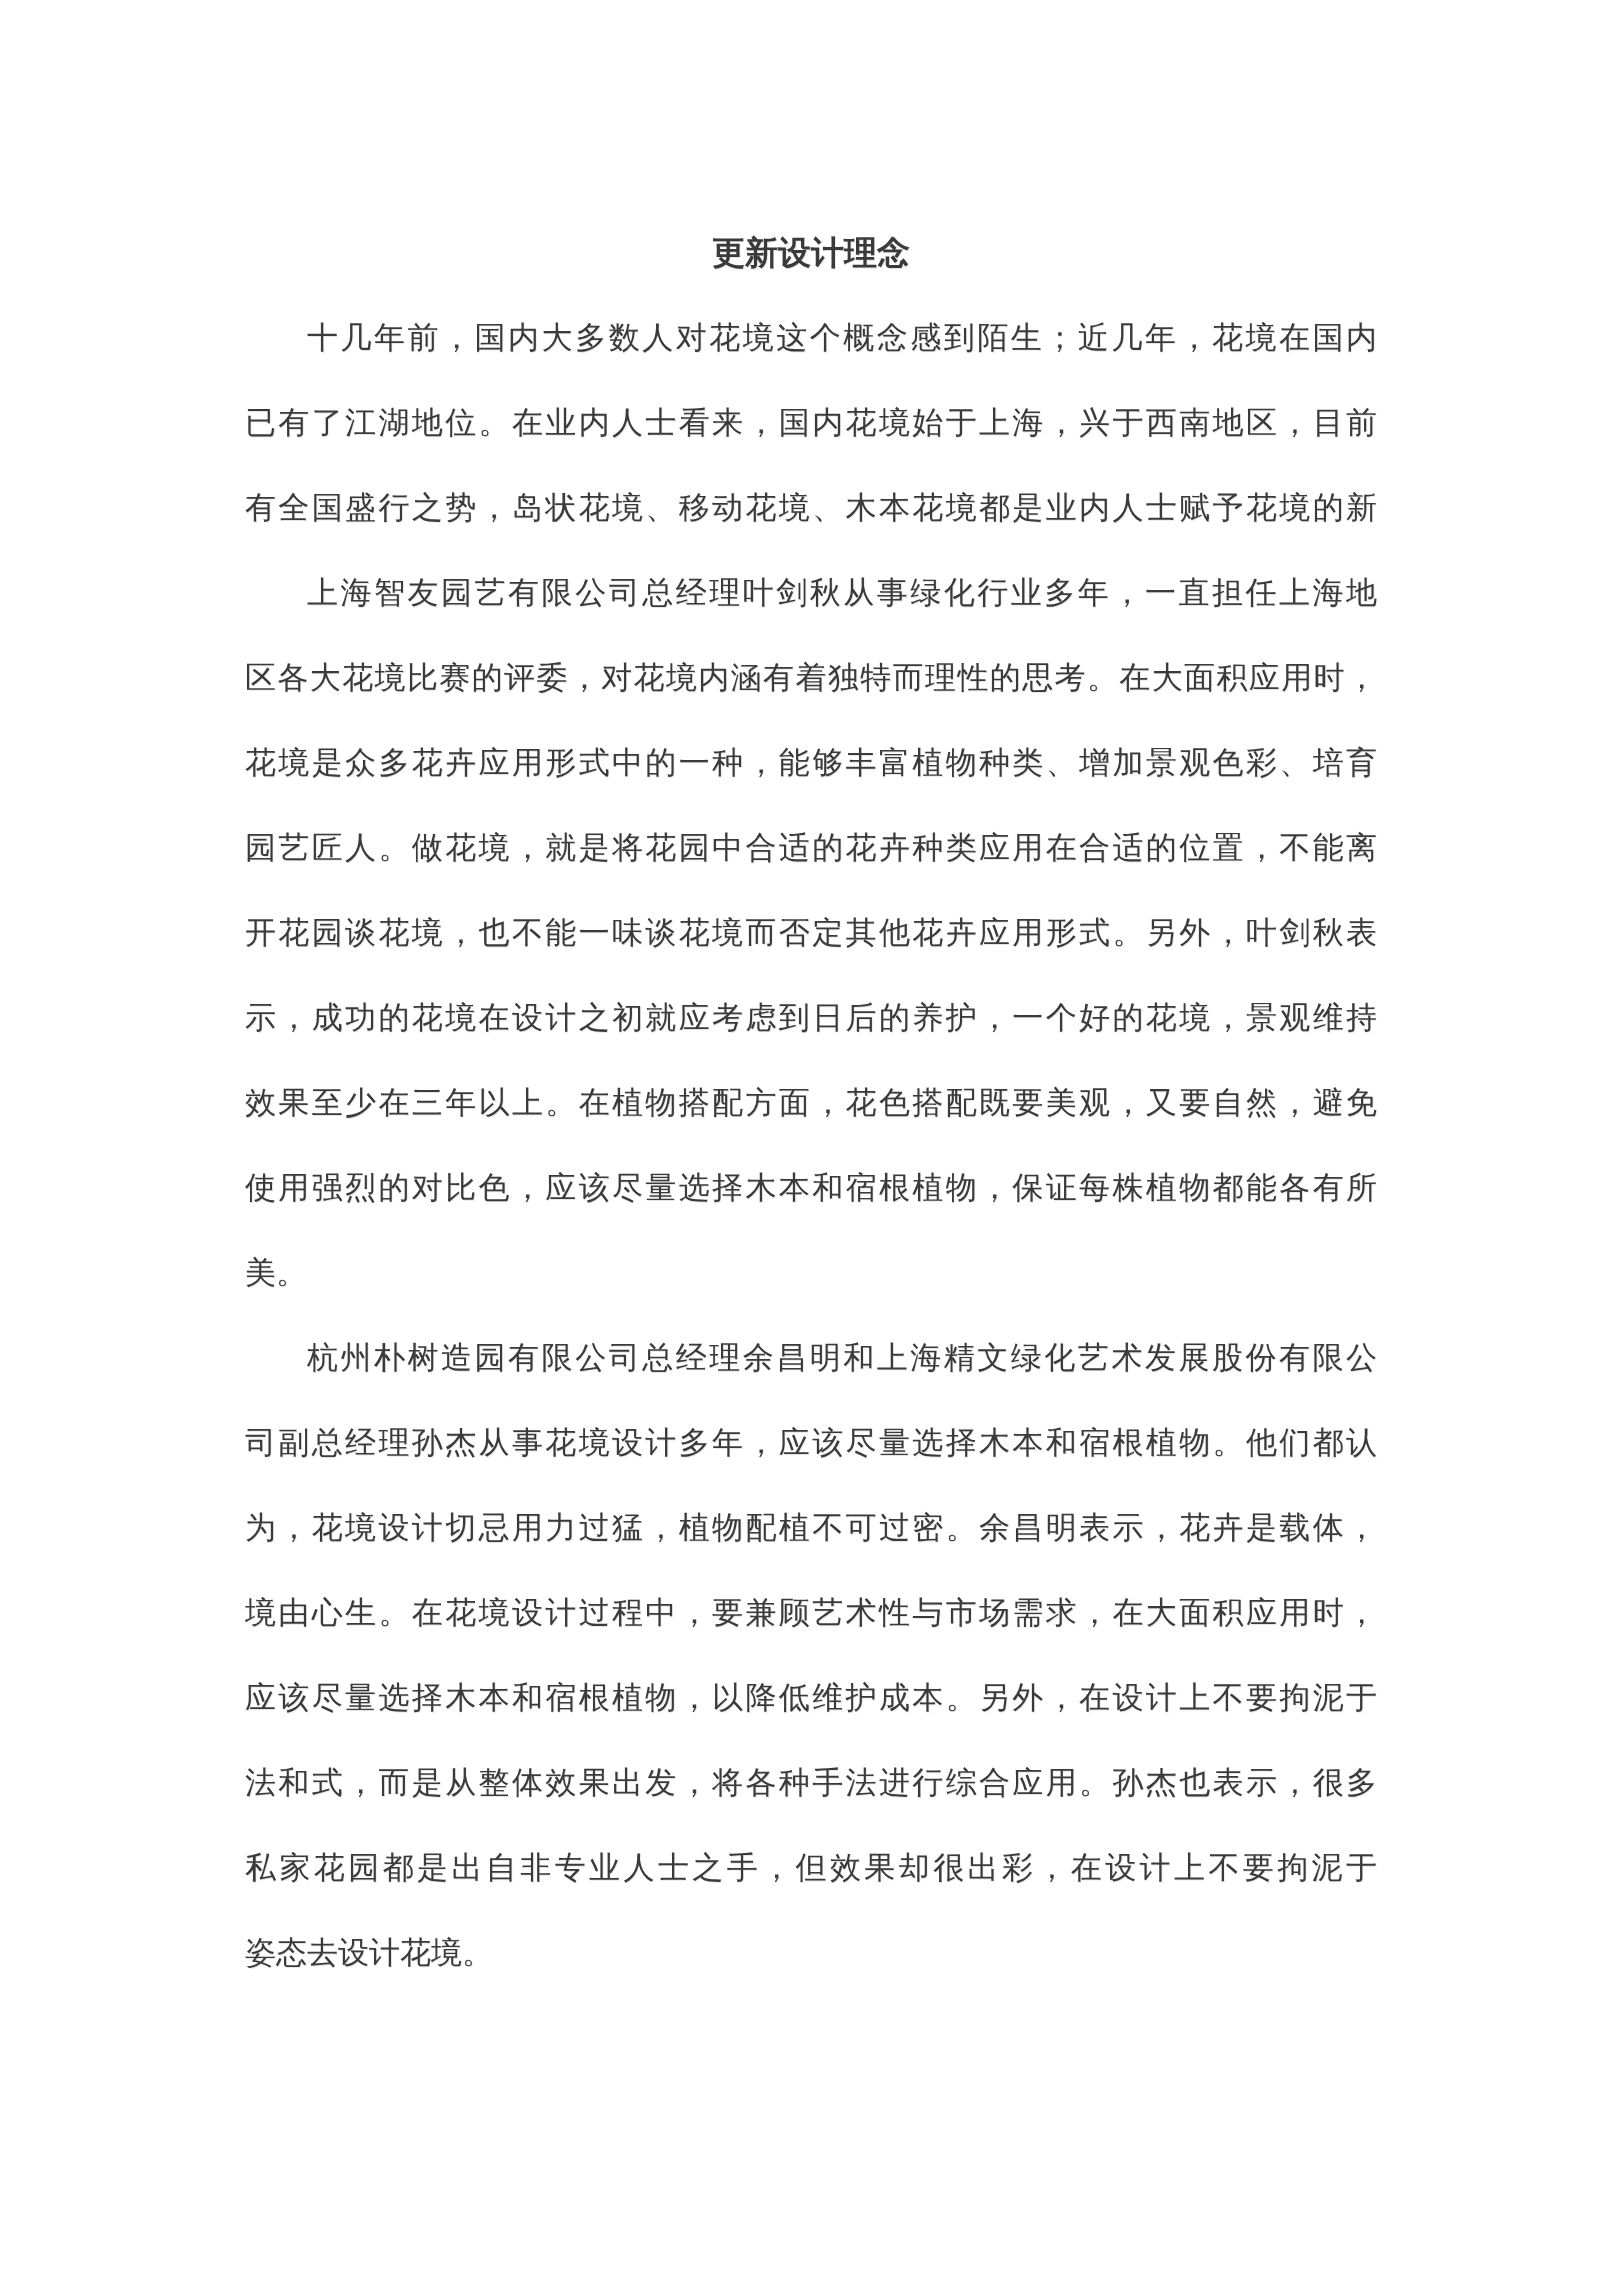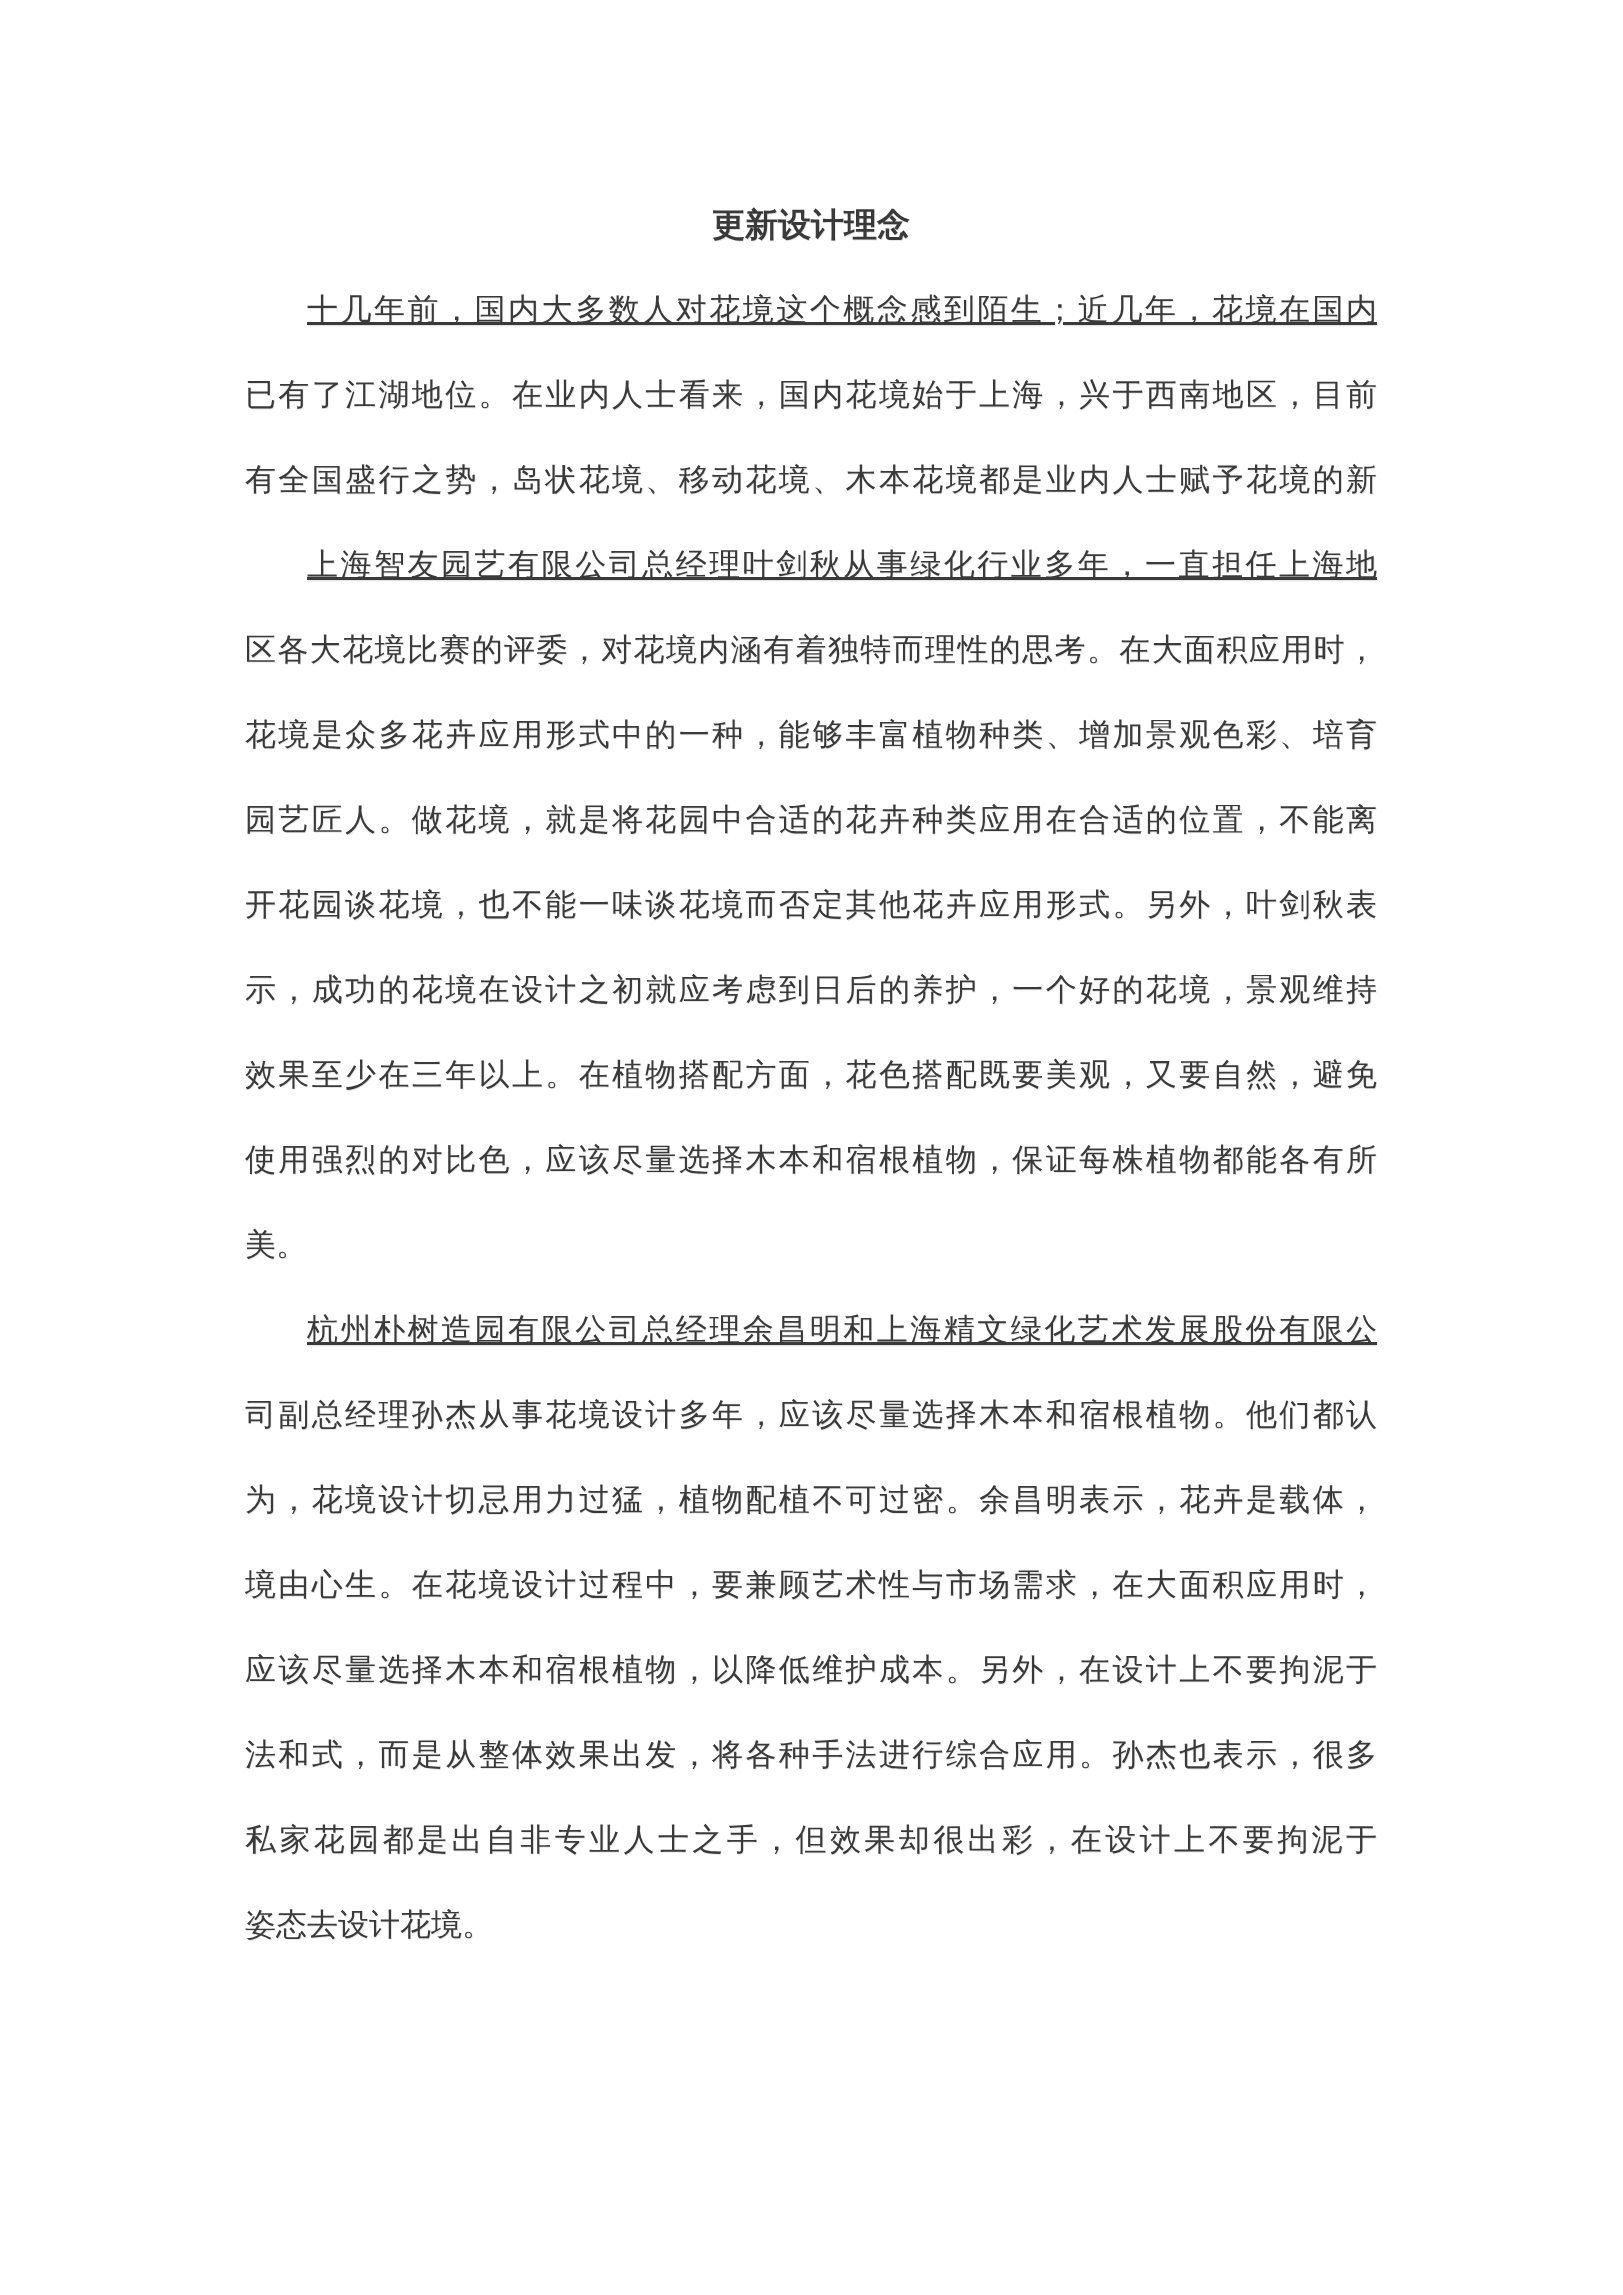--- a/index.html
+++ b/index.html
@@ -11,39 +11,38 @@
     position: relative;
     width: 1623px;
     height: 2295px;
     background: #ffffff;
     overflow: hidden;
     font-family: "Liberation Sans", sans-serif;
   }
   .content {
     position: absolute;
     left: 245px;
-    top: 182px;
+    top: 210px;
     width: 1132px;
   }
   .line {
     height: 85px;
     line-height: 85px;
     font-size: 31px;
     color: #3a3a3a;
     text-align: justify;
     text-align-last: justify;
     text-shadow: 0.7px 1.3px 0 rgba(0, 0, 0, 0.10);
     white-space: normal;
   }
   .line.last {
     text-align-last: left;
   }
   .line.indent {
     text-indent: 62px;
-    text-decoration: underline;
   }
   .title-line {
     height: 85px;
     line-height: 85px;
     font-size: 33px;
     font-weight: 700;
     color: #3a3a3a;
     text-align: center;
     text-align-last: center;
     text-shadow: 0.7px 1.3px 0 rgba(0, 0, 0, 0.10);

